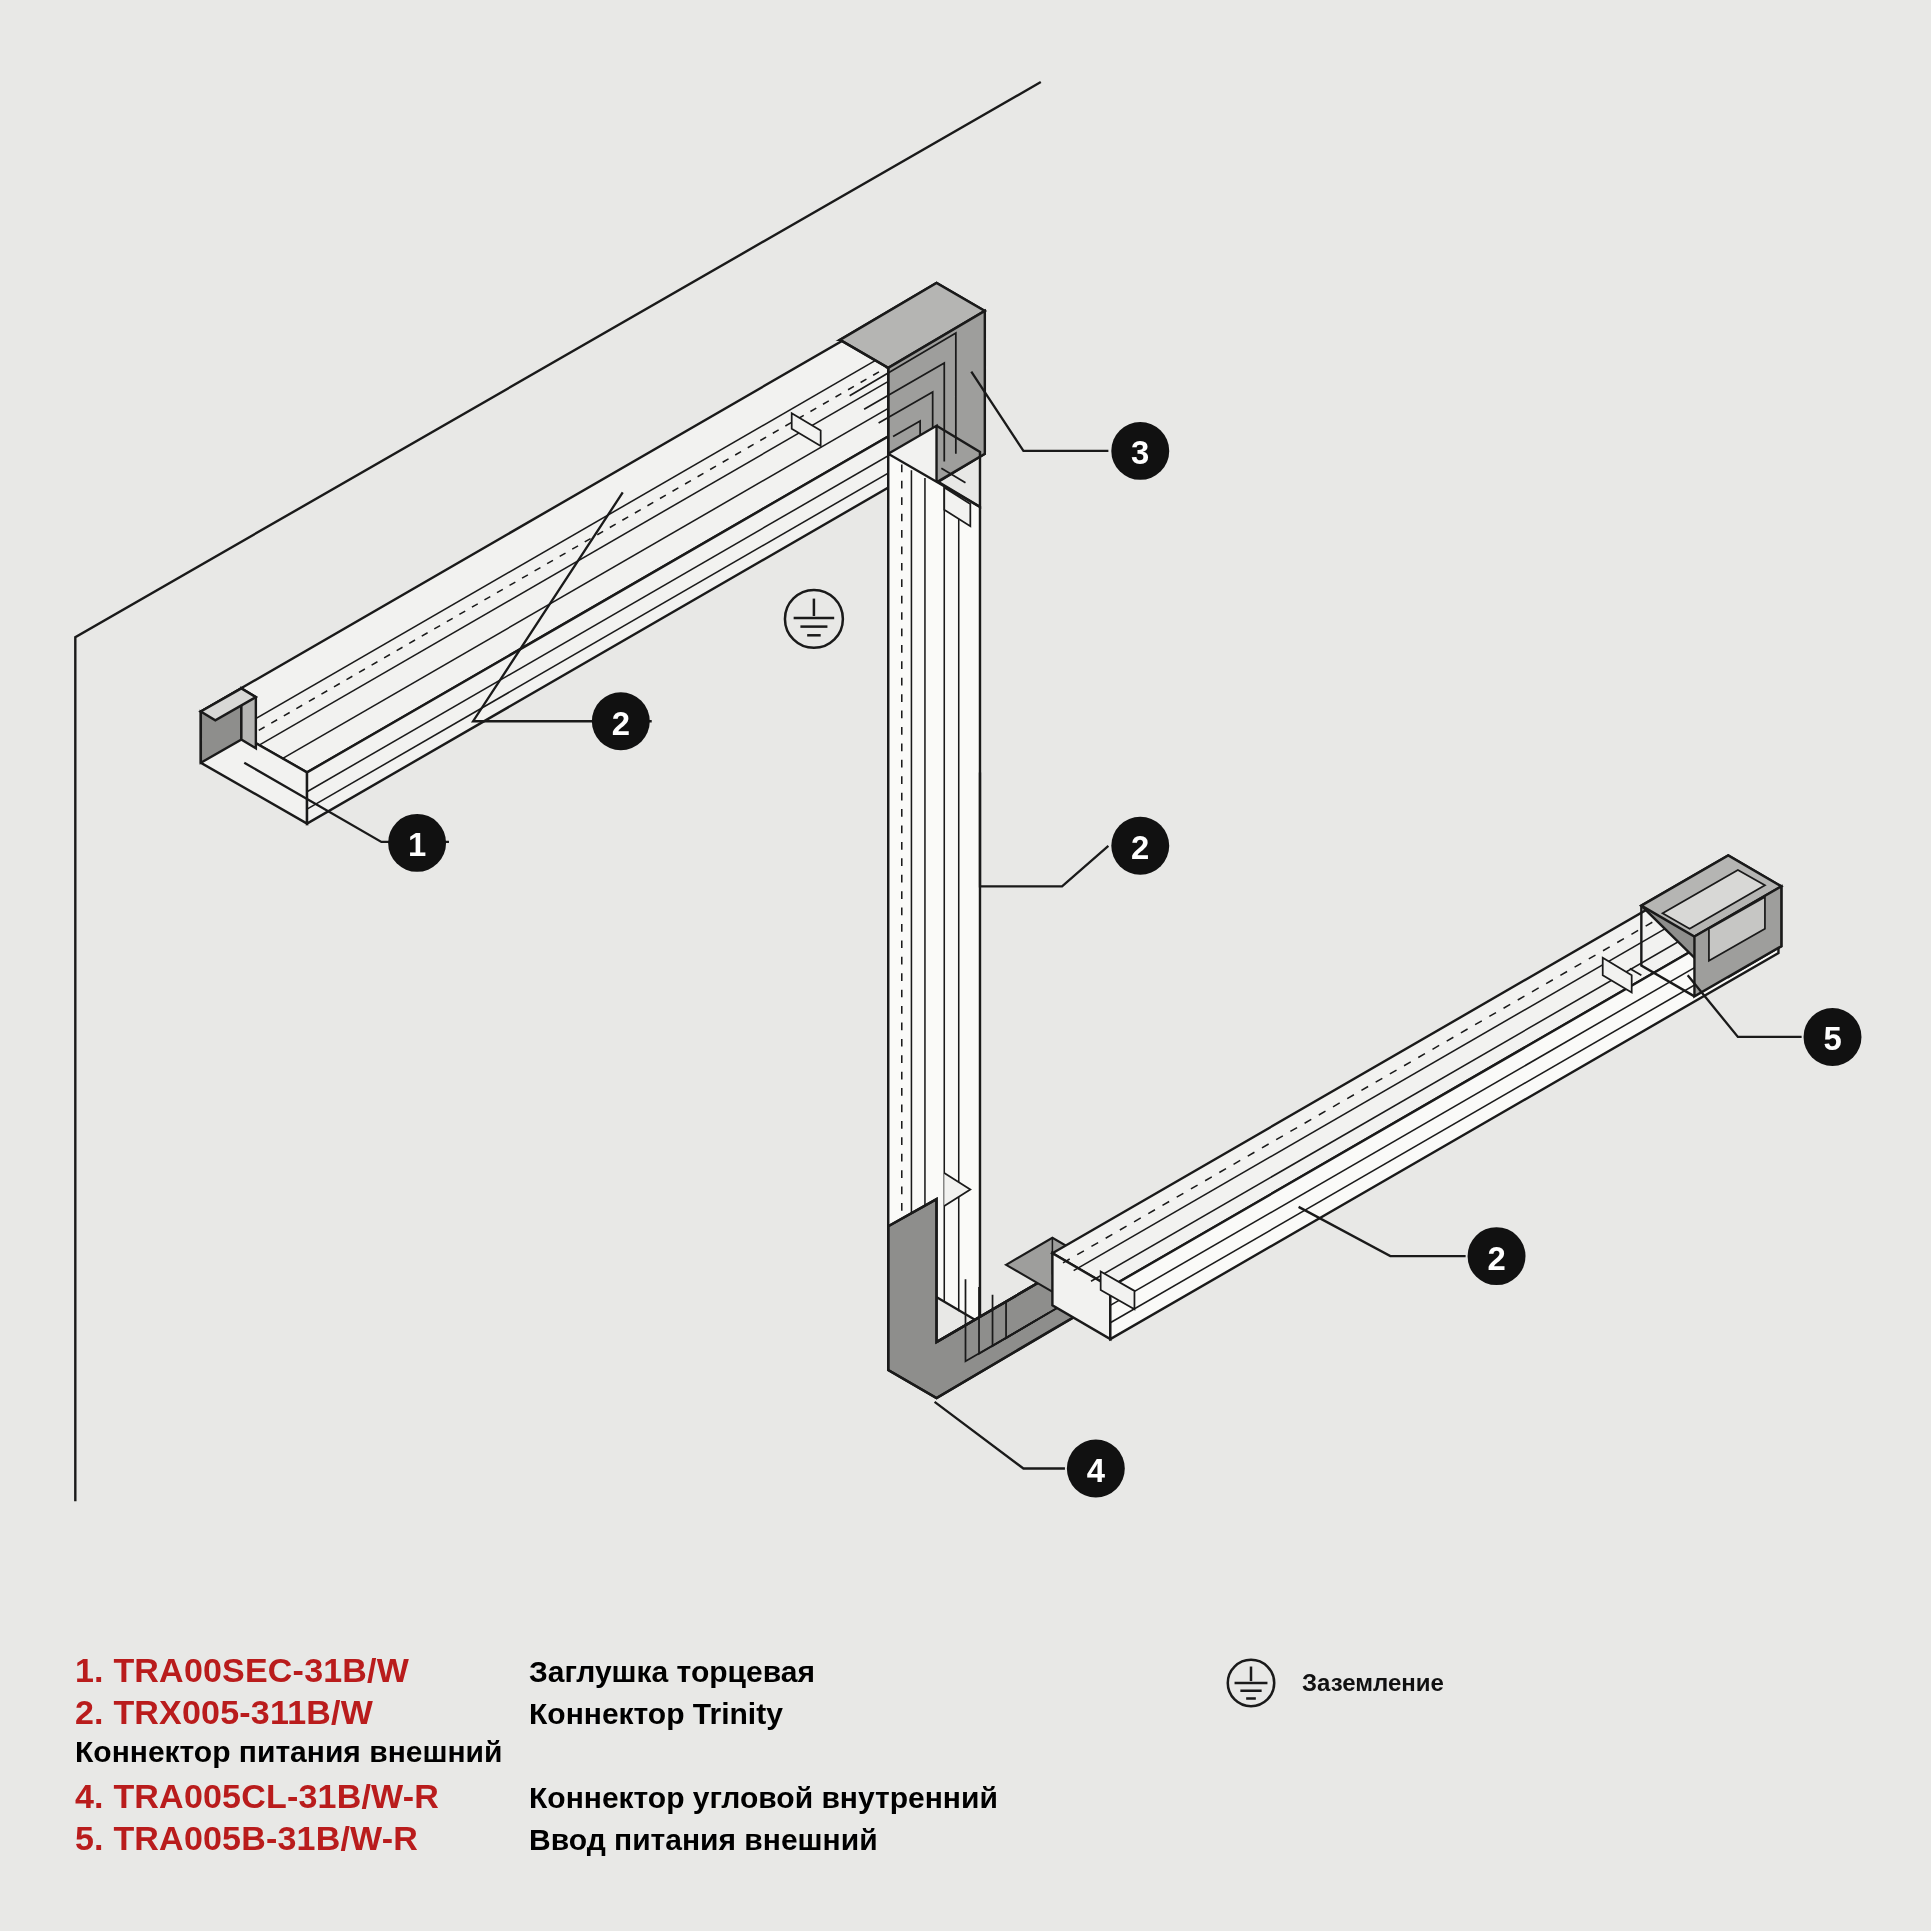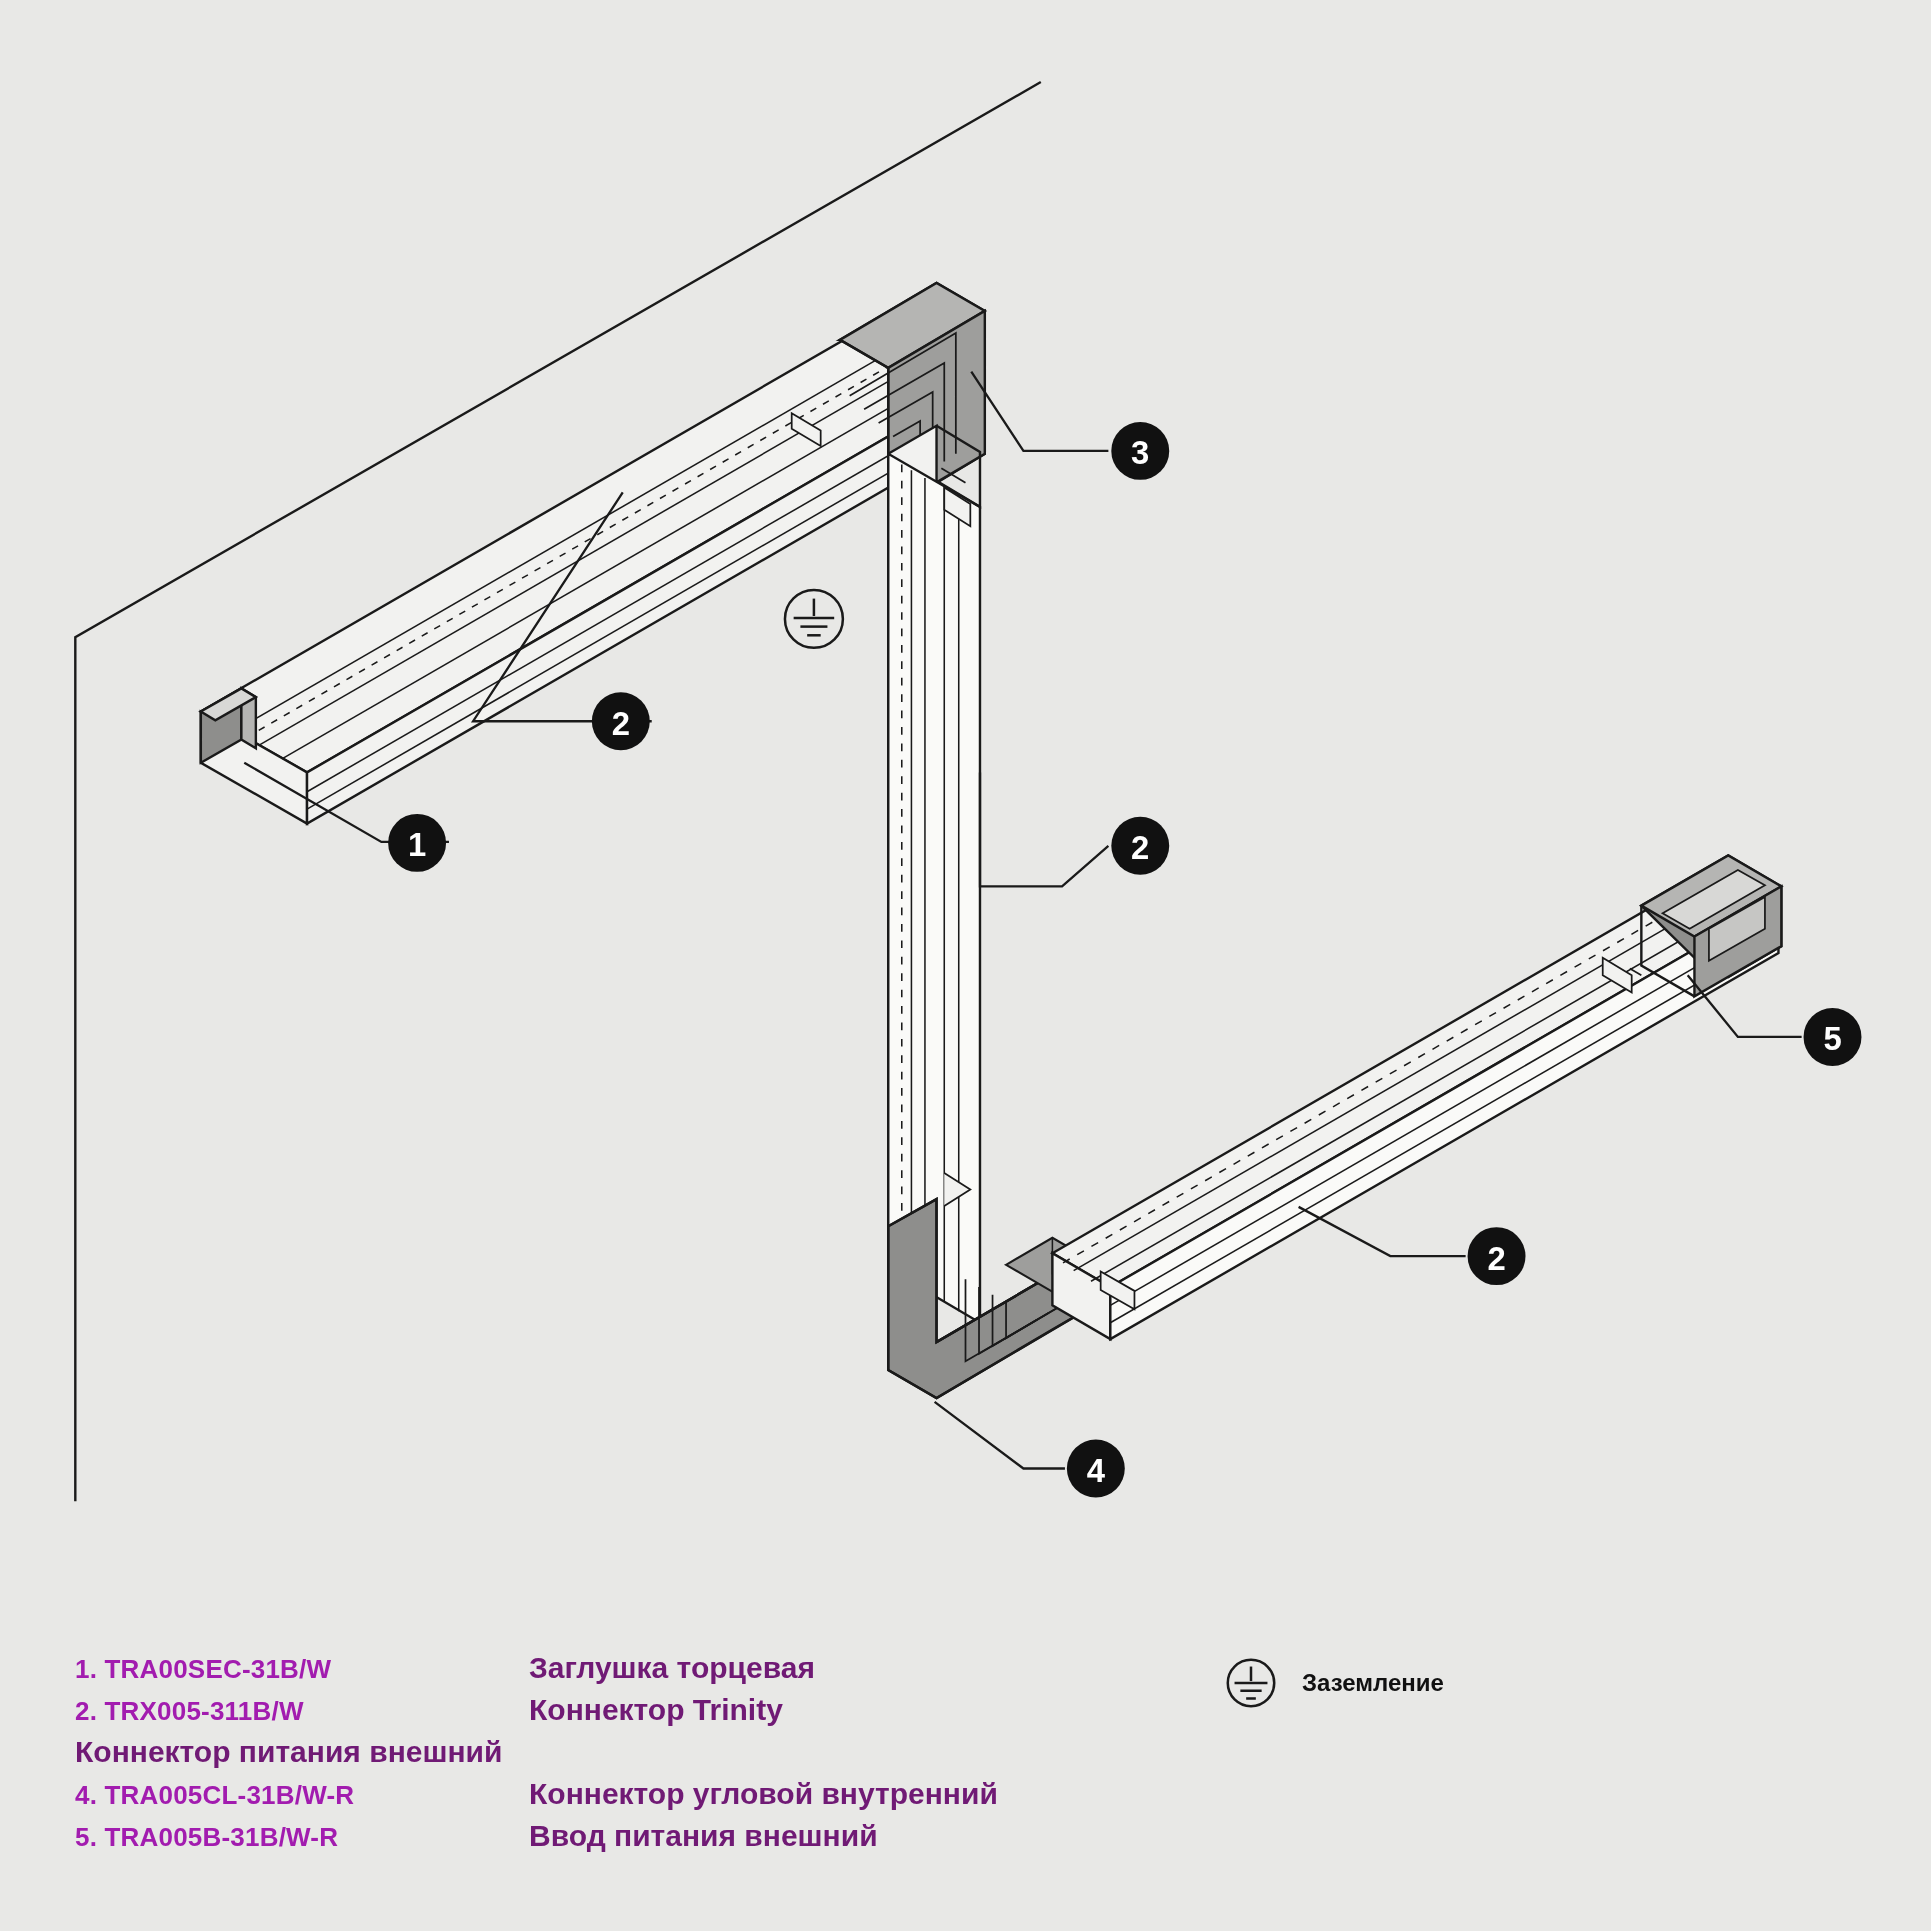--- a/index.html
+++ b/index.html
@@ -32,30 +32,30 @@
     top: 1651px;
     width: 1641px;
   }
   .legend-row {
     display: flex;
     align-items: baseline;
     height: 42px;
   }
   .legend-code {
     width: 454px;
-    font-size: 26px;
-    font-weight: bold;
-    color: #a21caf;
+    font-size: 34px;
+    font-weight: bold;
+    color: #b91c1c;
     letter-spacing: 0.2px;
     white-space: nowrap;
   }
   .legend-desc {
     font-size: 30px;
     font-weight: bold;
-    color: #701a75;
+    color: #000000;
     white-space: nowrap;
   }
   .ground-legend {
     position: absolute;
     left: 1221px;
     top: 1653px;
     display: flex;
     align-items: center;
   }
   .ground-legend .gl-label {

